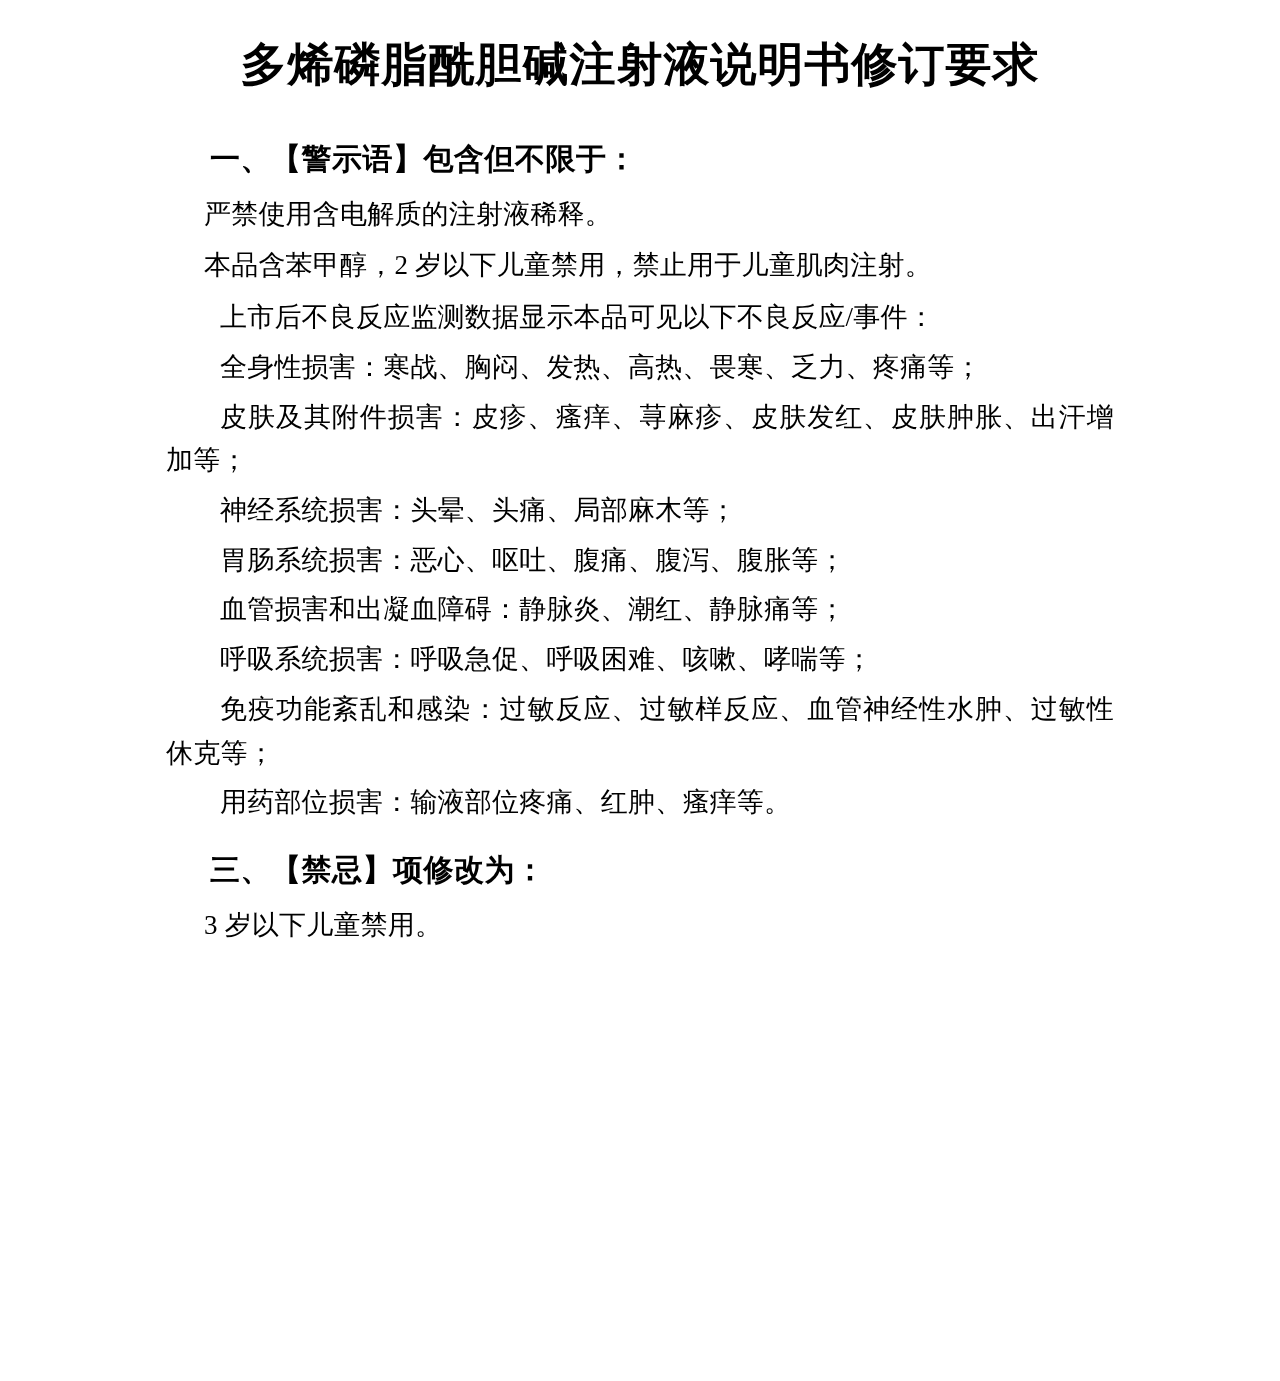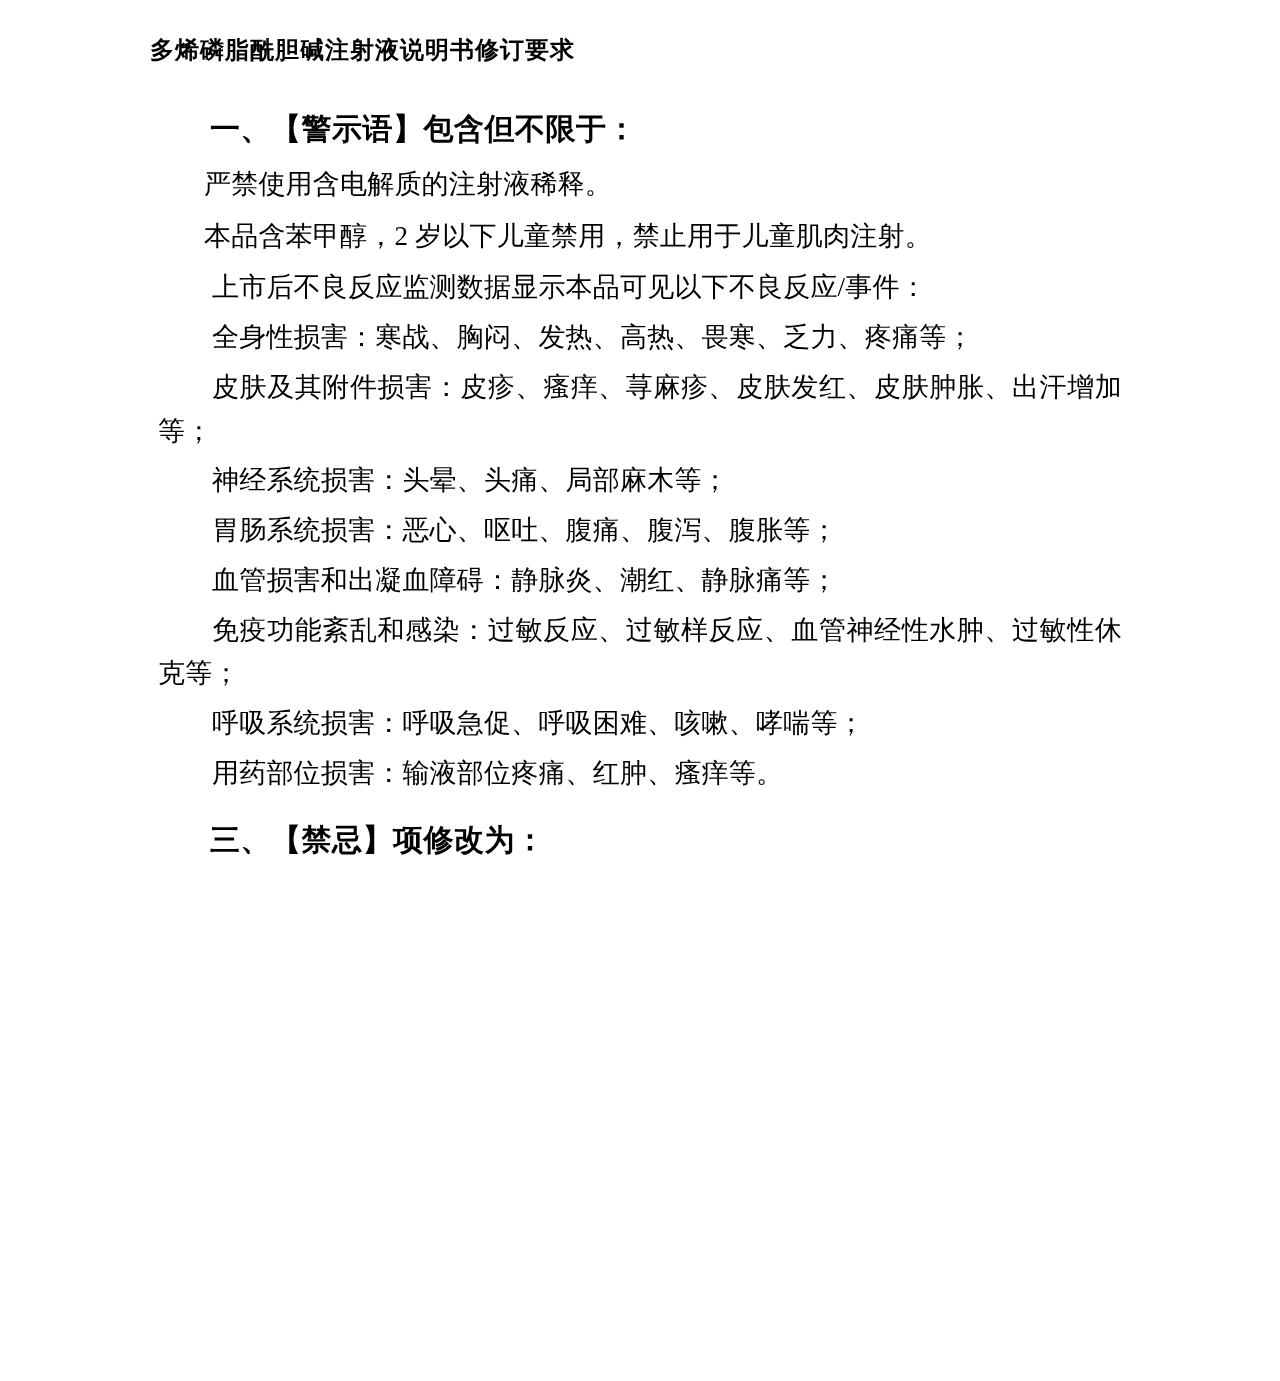--- a/index.html
+++ b/index.html
@@ -14,22 +14,23 @@
     color: #000000;
   }
   .page {
     width: 1280px;
     min-height: 1381px;
     box-sizing: border-box;
     padding: 18px 150px 20px 150px;
     background: #ffffff;
   }
   .doc-title {
-    font-size: 24px;
+    font-size: 46px;
     font-weight: bold;
+    text-align: center;
     letter-spacing: 1px;
     line-height: 1.35;
     margin: 16px 0 40px 0;
     font-family: "Liberation Serif", "DejaVu Serif", serif;
   }
   .section-heading {
     font-size: 30px;
     font-weight: bold;
     line-height: 1.55;
     margin: 22px 0 10px 0;
@@ -38,21 +39,21 @@
   }
   .para {
     font-size: 27px;
     line-height: 1.62;
     margin: 8px 0;
     text-indent: 2em;
     text-align: justify;
     letter-spacing: 0.2px;
   }
   .para.tight {
-    margin: 6px 8px;
+    margin: 6px 16px;
   }
 </style>
 </head>
 <body>
 
 <div class="page">
 
   <h1 class="doc-title">多烯磷脂酰胆碱注射液说明书修订要求</h1>
 
   <div>
@@ -61,22 +62,23 @@
     <p class="para">本品含苯甲醇，2 岁以下儿童禁用，禁止用于儿童肌肉注射。</p>
   </div>
 
   <div>
     <p class="para tight">上市后不良反应监测数据显示本品可见以下不良反应/事件：</p>
     <p class="para tight">全身性损害：寒战、胸闷、发热、高热、畏寒、乏力、疼痛等；</p>
     <p class="para tight">皮肤及其附件损害：皮疹、瘙痒、荨麻疹、皮肤发红、皮肤肿胀、出汗增加等；</p>
     <p class="para tight">神经系统损害：头晕、头痛、局部麻木等；</p>
     <p class="para tight">胃肠系统损害：恶心、呕吐、腹痛、腹泻、腹胀等；</p>
     <p class="para tight">血管损害和出凝血障碍：静脉炎、潮红、静脉痛等；</p>
+    <p class="para tight">呼吸系统损害：呼吸急促、呼吸困难、咳嗽、哮喘等；</p>
     <p class="para tight">免疫功能紊乱和感染：过敏反应、过敏样反应、血管神经性水肿、过敏性休克等；</p>
-    <p class="para tight">呼吸系统损害：呼吸急促、呼吸困难、咳嗽、哮喘等；</p>
     <p class="para tight">用药部位损害：输液部位疼痛、红肿、瘙痒等。</p>
   </div>
 
   <div>
     <div class="section-heading">三、【禁忌】项修改为：</div>
+    <p class="para">3 岁以下儿童禁用。</p>
   </div>
 
 </div>
 
 </body></html>

